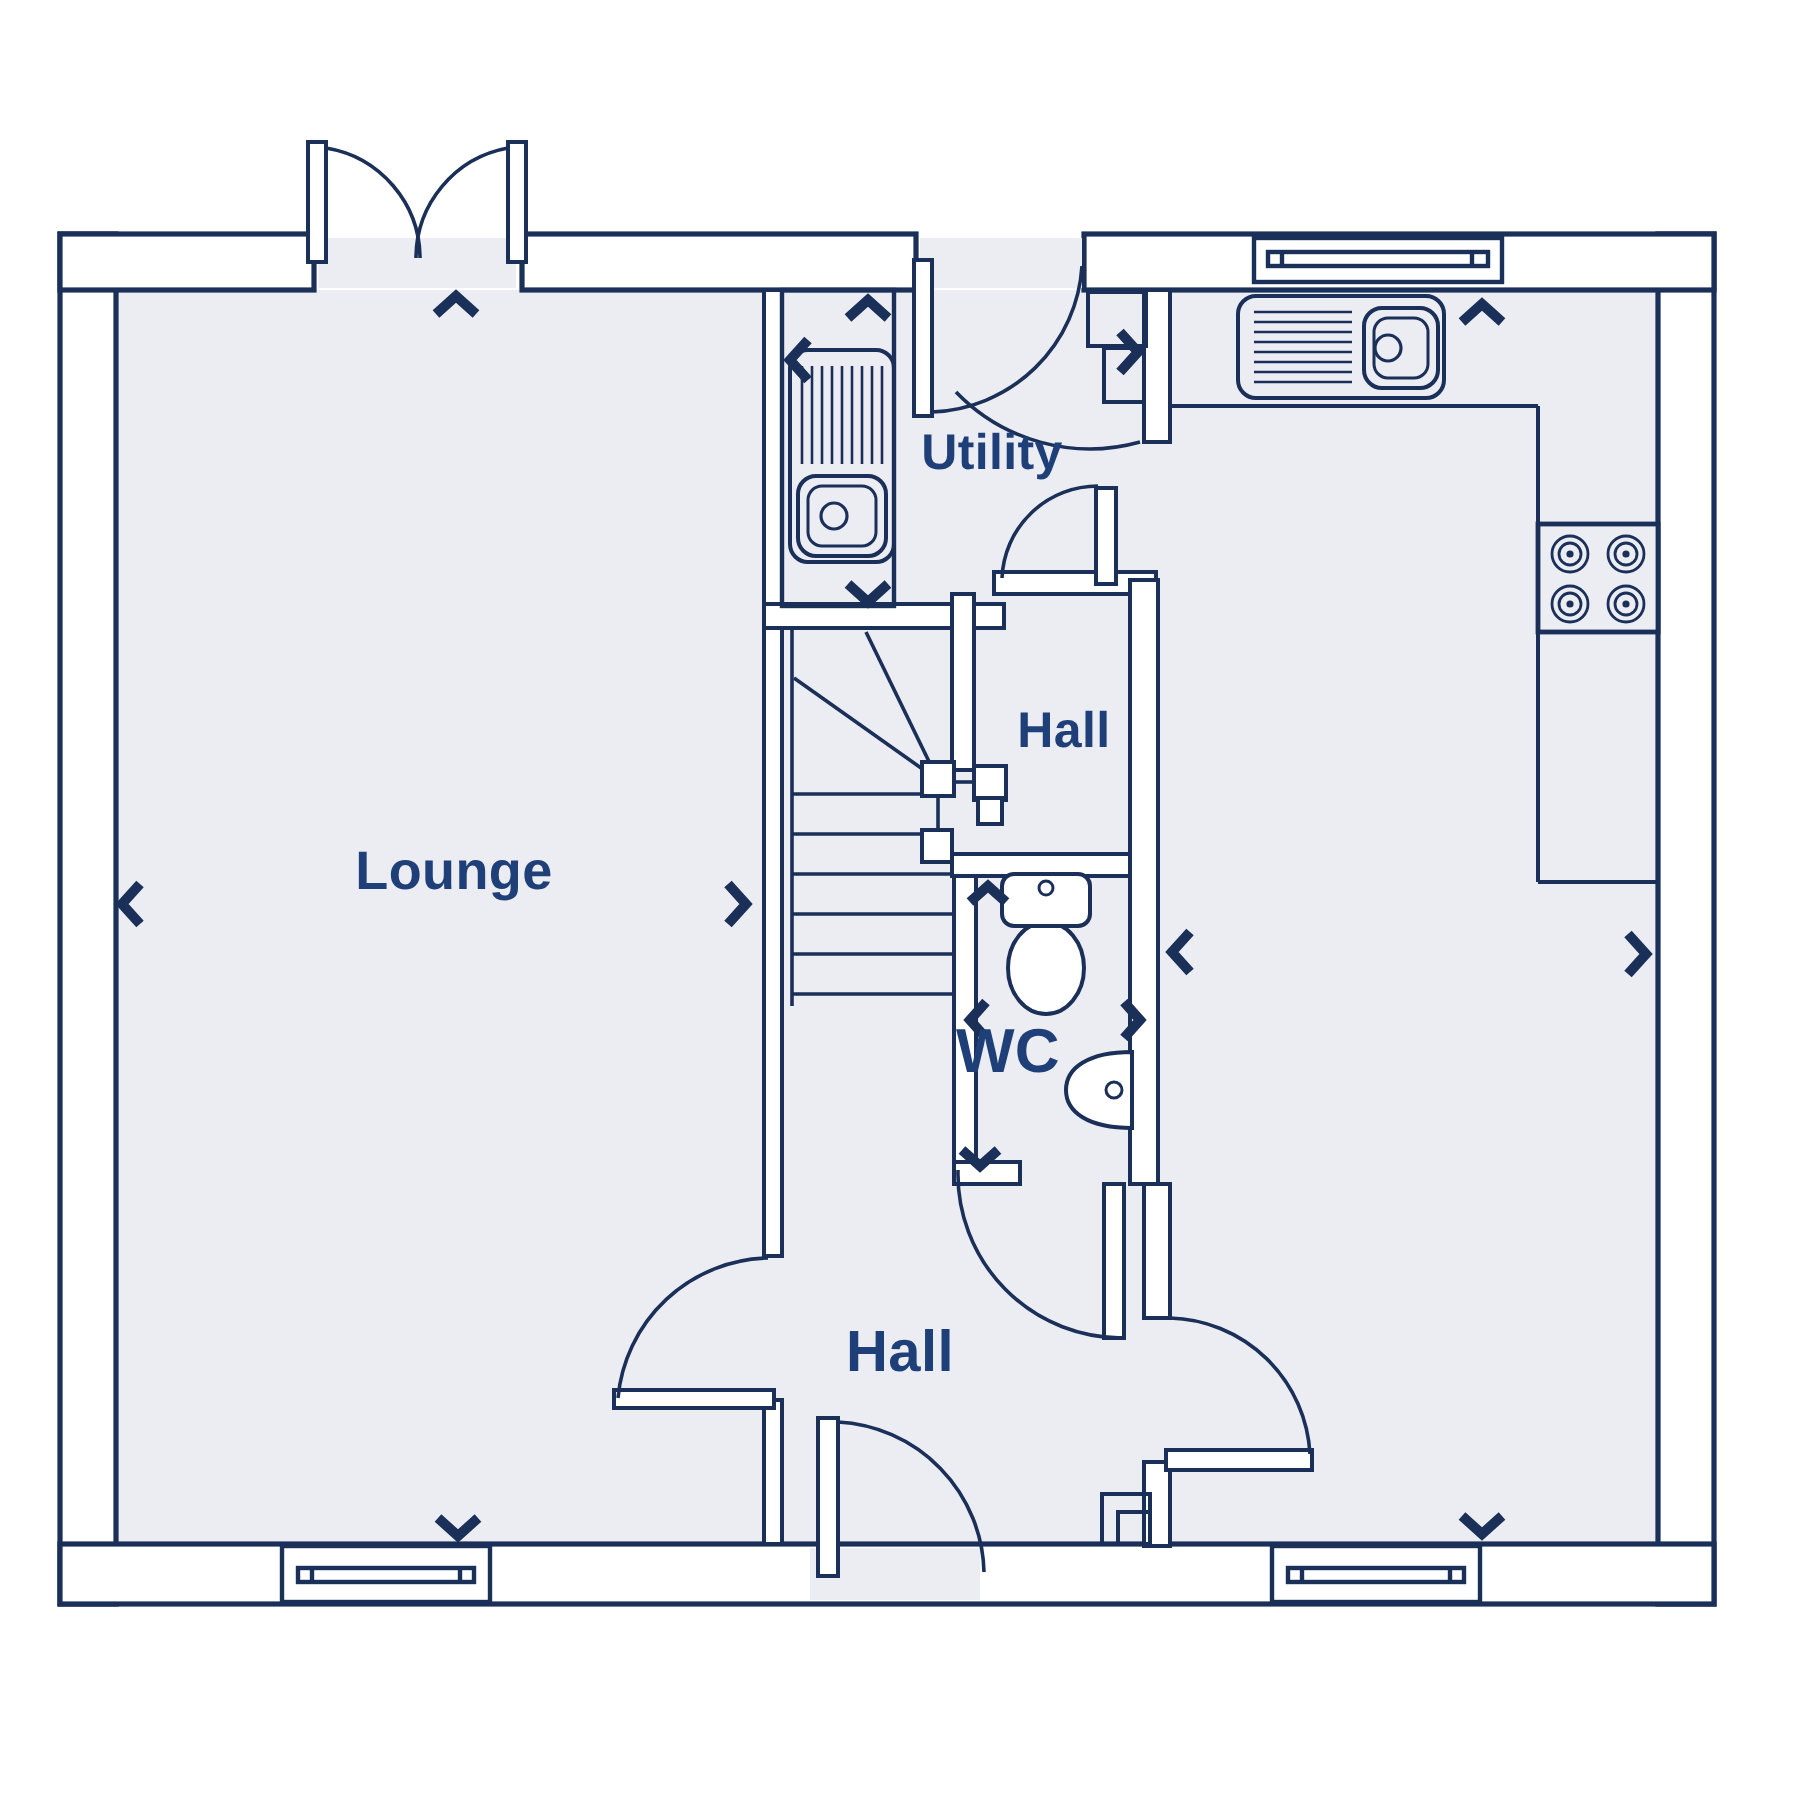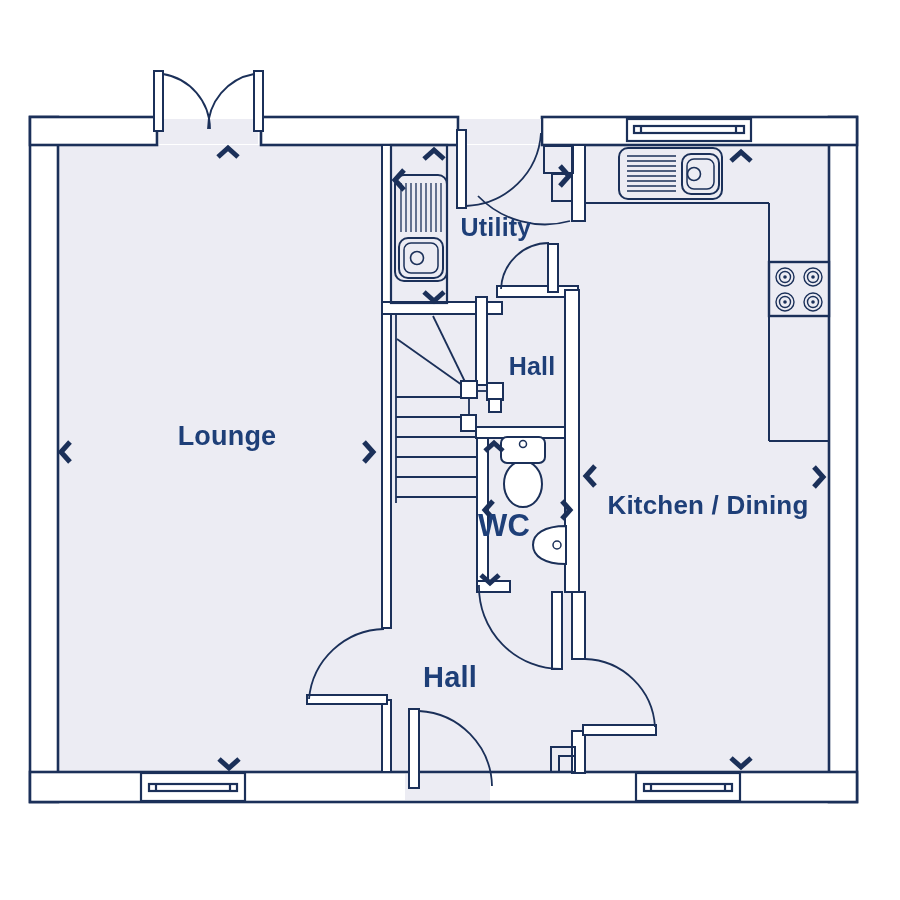--- a/index.html
+++ b/index.html
@@ -228,15 +228,14 @@
     <path d="M 493,501 L 485,510 L 493,519"></path>
     <path d="M 562,501 L 570,510 L 562,519"></path>
     <path d="M 481,575 L 490,583 L 499,575"></path>
   </g>
 </svg>
 
   <div class="room-label lbl-lounge">Lounge</div>
   <div class="room-label lbl-utility">Utility</div>
   <div class="room-label lbl-store">Hall</div>
   <div class="room-label lbl-wc">WC</div>
-  <div class="room-label lbl-kitchen">Kitchen / Dining</div>
   <div class="room-label lbl-hall">Hall</div>
 </div>
 
 </body></html>

